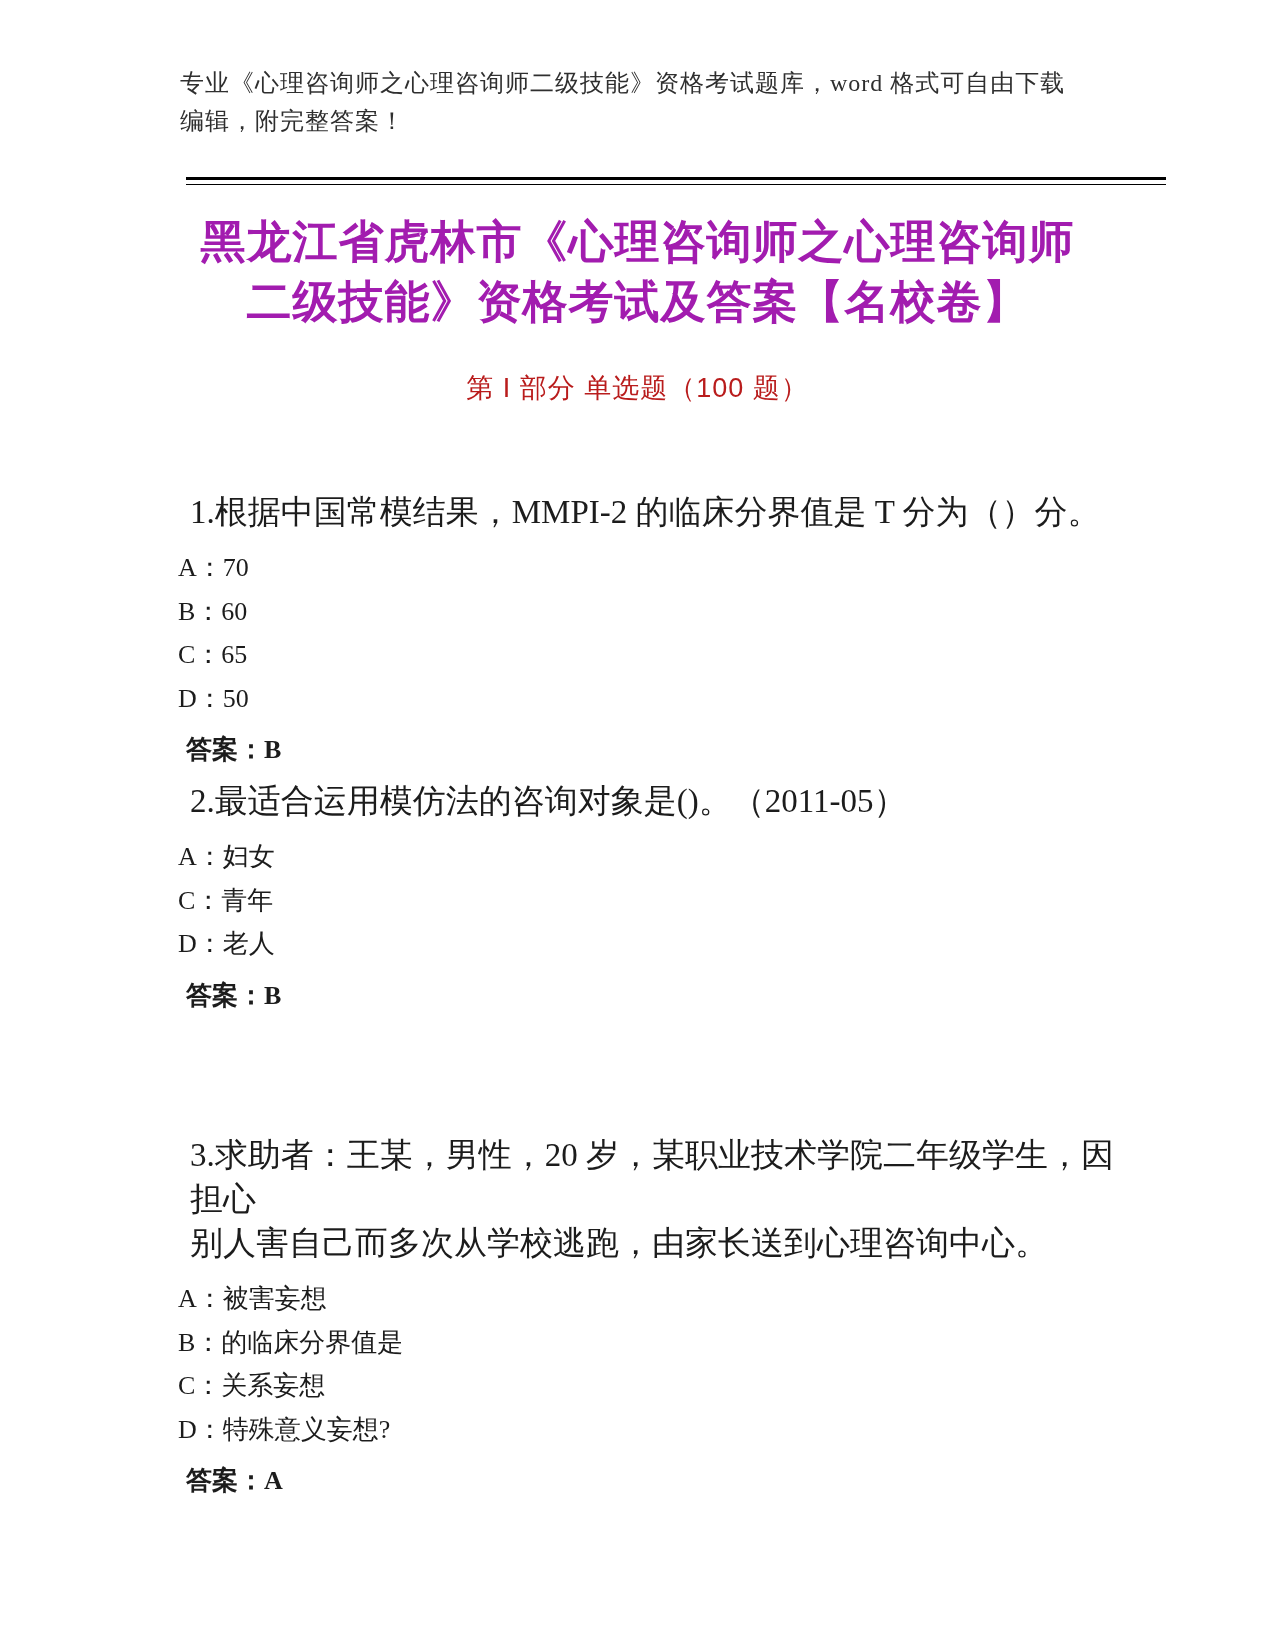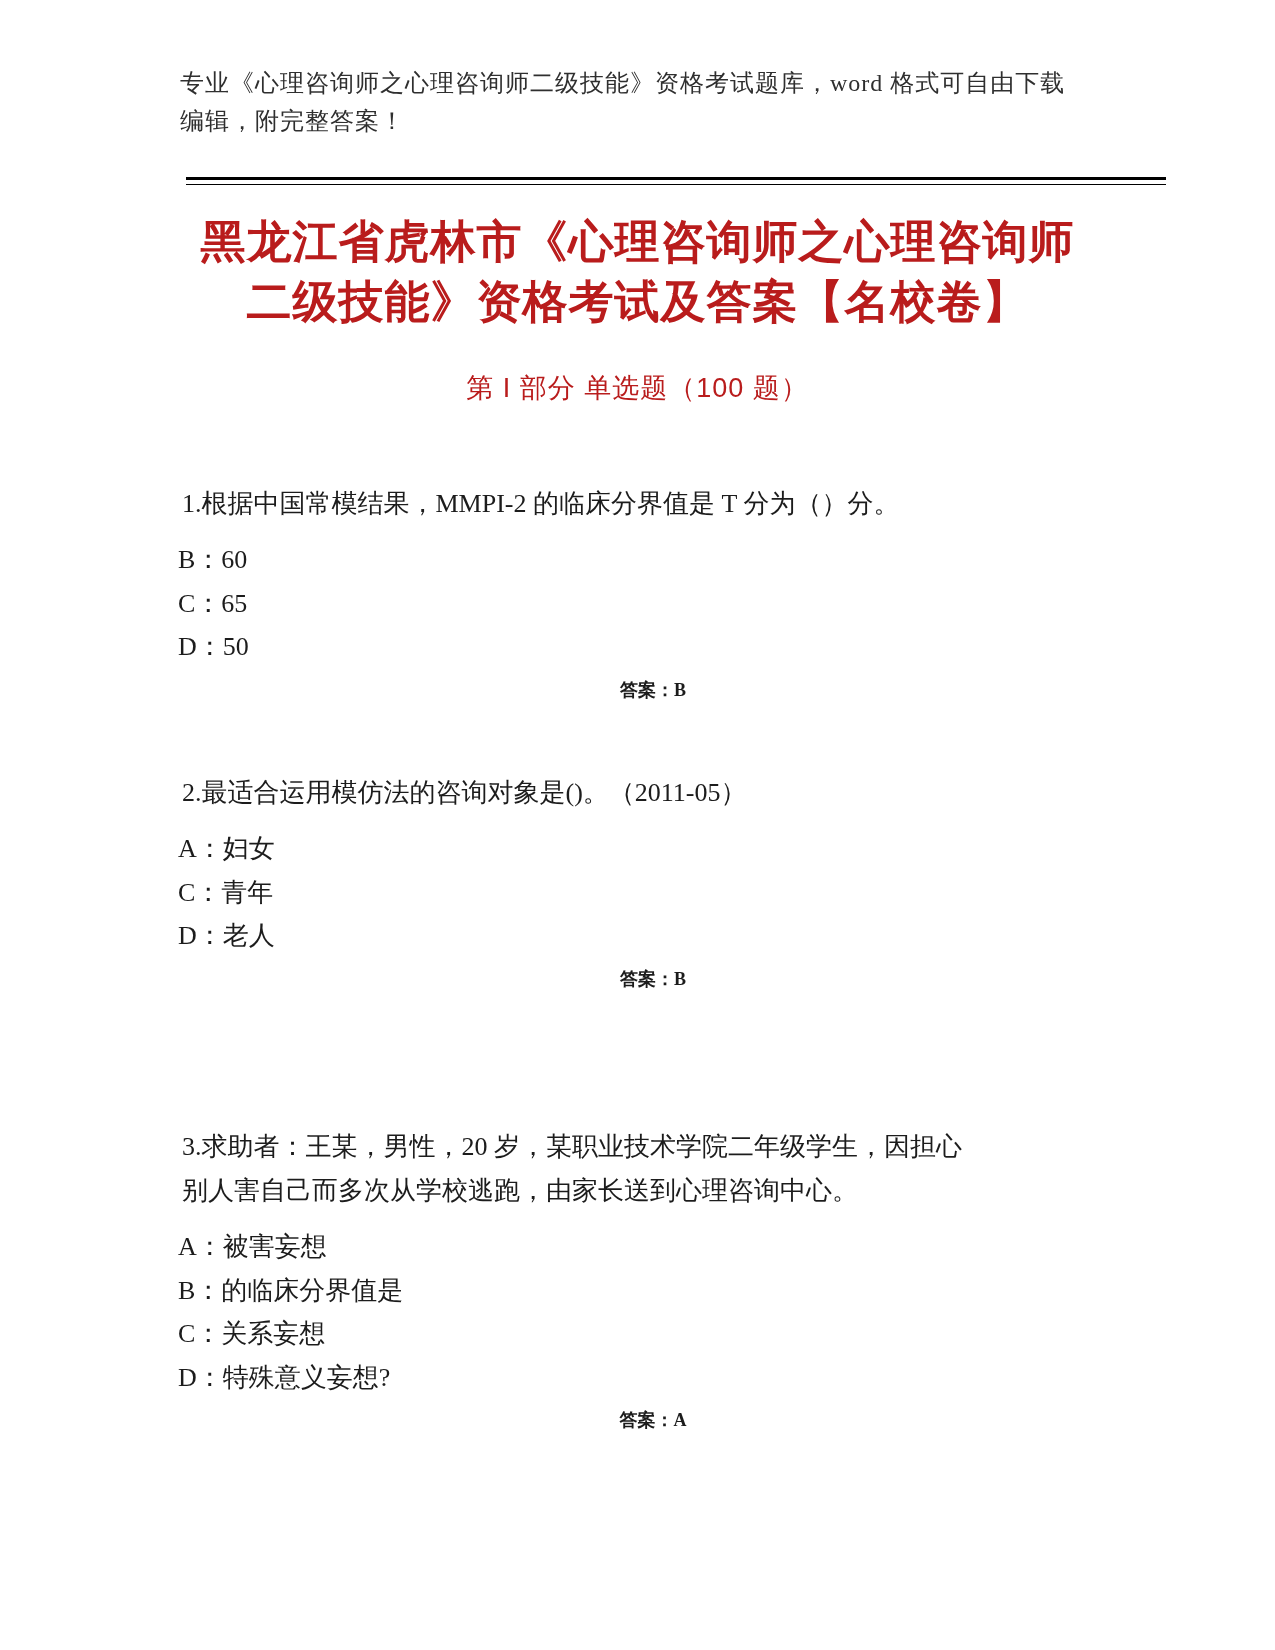--- a/index.html
+++ b/index.html
@@ -63,61 +63,61 @@
   }
   .question-block {
     position: absolute;
     left: 178px;
     width: 950px;
   }
   .q1 { top: 478px; }
   .q2 { top: 767px; }
   .q3 { top: 1121px; }
   .question-text {
-    font-size: 26px;
+    font-size: 33px;
     line-height: 44px;
     white-space: pre-line;
-    margin: 4px;
+    margin: 12px;
   }
   .options {
     list-style: none;
     margin: 12px 0 0 0;
     padding: 0;
   }
   .options li {
     font-size: 26px;
     line-height: 43.5px;
     margin: 0;
   }
   .answer-line {
-    font-size: 18px;
+    font-size: 26px;
     line-height: 43.5px;
     font-weight: 700;
-    margin: 0;
-    text-align: center;
+    margin: 8px;
   }
 </style>
 </head>
 <body>
 
 <div class="page">
 
   <div class="header-note">专业《心理咨询师之心理咨询师二级技能》资格考试题库，word 格式可自由下载
 编辑，附完整答案！</div>
 
   <div class="header-rule"></div>
 
-  <div class="page-title" style="color: #b91c1c;">黑龙江省虎林市《心理咨询师之心理咨询师
+  <div class="page-title" style="color: #a21caf;">黑龙江省虎林市《心理咨询师之心理咨询师
 二级技能》资格考试及答案【名校卷】</div>
 
   <div class="section-heading">第 I 部分  单选题（100 题）</div>
 
   <div class="question-block q1">
     <p class="question-text">1.根据中国常模结果，MMPI-2 的临床分界值是 T 分为（）分。</p>
     <ul class="options">
+      <li>A：70</li>
       <li>B：60</li>
       <li>C：65</li>
       <li>D：50</li>
     </ul>
     <p class="answer-line">答案：B</p>
   </div>
 
   <div class="question-block q2">
     <p class="question-text">2.最适合运用模仿法的咨询对象是()。（2011-05）</p>
     <ul class="options">

